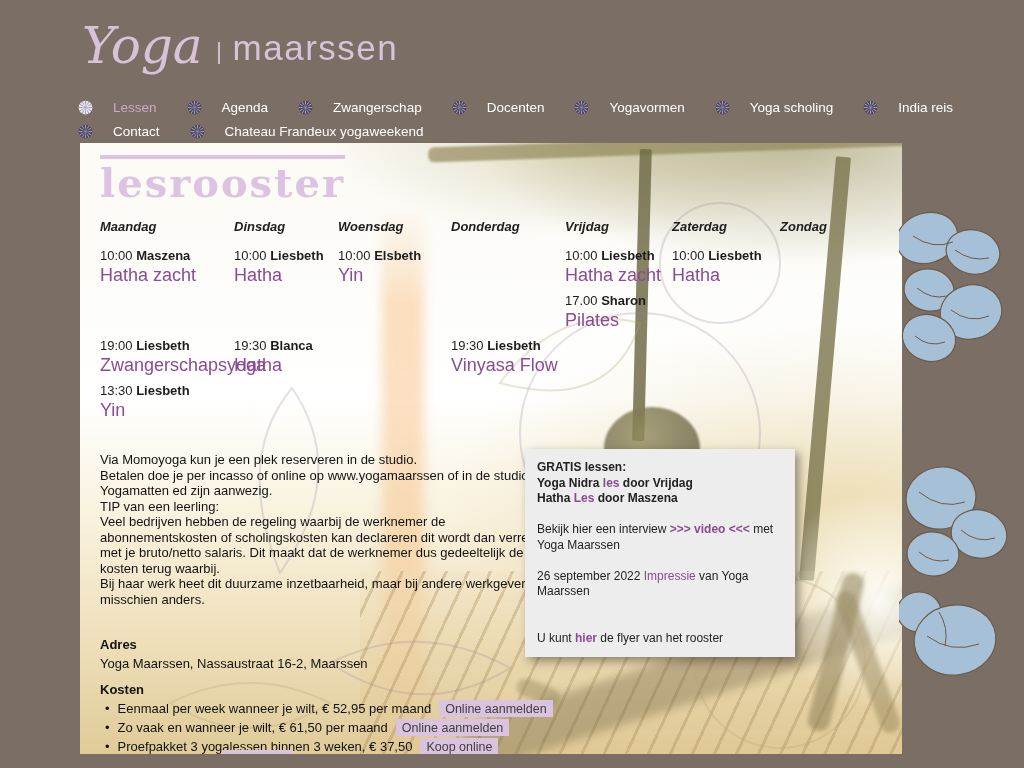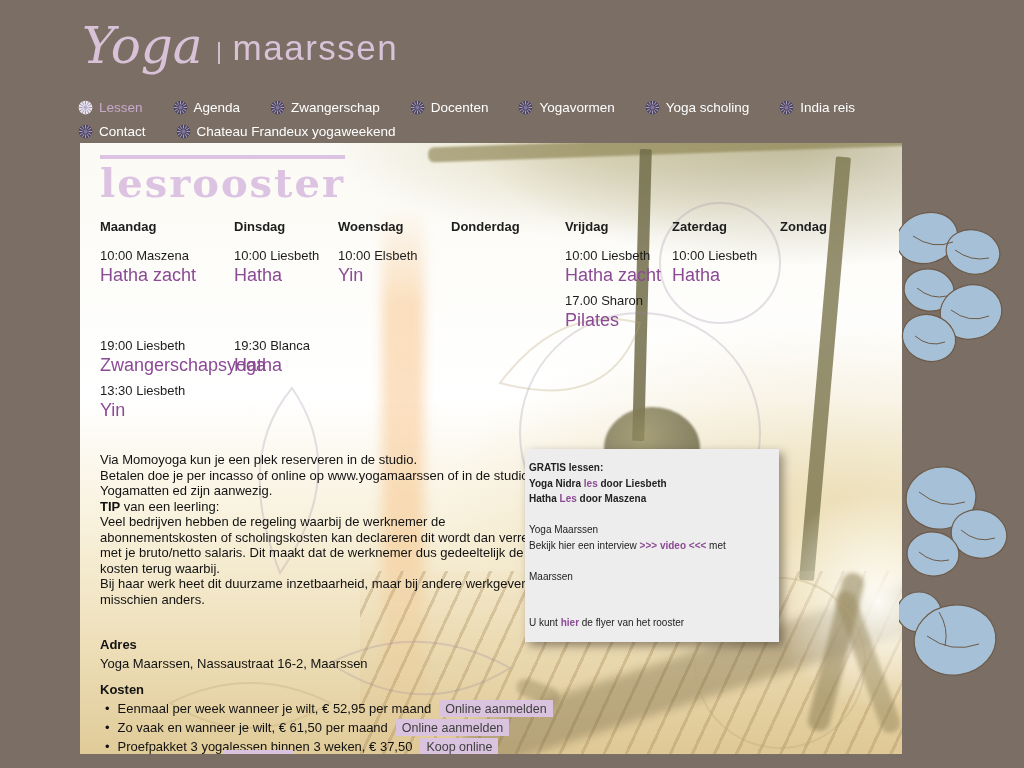--- a/index.html
+++ b/index.html
@@ -8,21 +8,21 @@
 
   
   .logo{position:absolute;left:82px;top:20px;display:flex;align-items:flex-start;z-index:2;}
   .logo-script{font-family:"DejaVu Serif",serif;font-style:italic;font-size:50px;
                color:var(--lavender);line-height:1.05;}
   .logo-sep{width:2px;height:22px;background:rgba(222,203,222,.85);margin:22px 13px 0 15px;}
   .logo-word{font-size:35px;color:var(--lavender);letter-spacing:1.5px;margin-top:8px;font-weight:500;}
 
   .nav{position:absolute;left:78px;top:100px;z-index:2;width:900px;}
   .nav-row{display:flex;gap:30px;margin-bottom:9px;align-items:center;}
-  .nav-item{display:flex;align-items:flex-end;gap:6px;color:#ffffff;font-size:13.5px;
+  .nav-item{display:flex;align-items:flex-end;gap:20px;color:#ffffff;font-size:13.5px;
             cursor:pointer;text-decoration:none;white-space:nowrap;}
   .nav-item .nav-label{color:#ffffff;}
   .nav-item.active .nav-label{color:var(--navactive);}
   .nav-icon{flex:0 0 auto;}
 
   
   .content{position:absolute;left:80px;top:143px;width:822px;height:611px;
            background:#ffffff;overflow:hidden;}
   .bg-base{position:absolute;inset:0;background:
      radial-gradient(ellipse 55% 28% at 88% 0%, rgba(148,139,88,0.55), transparent 72%),
@@ -54,45 +54,45 @@
   .bg-foot{position:absolute;left:436px;top:540px;width:44px;height:18px;background:#8d7f55;
      opacity:.4;transform:rotate(20deg);filter:blur(2px);border-radius:10px;}
   .lineart{position:absolute;inset:0;z-index:1;}
 
   .content-inner{position:relative;z-index:3;padding:18px 0 0 20px;}
   .lesrooster{margin:0;font-family:"DejaVu Serif",serif;font-weight:bold;font-size:40px;
      line-height:44px;color:var(--headpurple);letter-spacing:2px;
      text-decoration:overline;text-decoration-thickness:4px;}
 
   .sched{display:grid;grid-template-columns:134px 104px 113px 114px 107px 108px 1fr;margin-top:14px;}
-  .day-header{font-size:13px;font-weight:bold;color:#1d1d1d;height:29px;}
+  .day-header{font-size:13px;font-weight:bold;color:#1d1d1d;height:29px;font-style:italic;}
   .sched-cell{padding-right:6px;}
   .sched-cell.morning{min-height:86px;}
   .entry{margin-bottom:8px;}
   .eline{font-size:13px;color:#1d1d1d;line-height:16px;}
-  .eline .b{font-weight:normal;}
+  .eline .b{font-weight:bold;}
   .elink{display:inline-block;font-size:18px;color:var(--accent);margin-top:3px;
      text-decoration:none;cursor:pointer;line-height:16px;}
 
   .info{margin-top:24px;font-size:13px;line-height:15.5px;color:#121212;width:462px;}
   .iline{min-height:15.5px;}
-  .iline .b{font-weight:bold;}
+  .iline .b{font-weight:normal;}
 
   .adres{margin-top:28px;font-size:13px;line-height:19px;color:#121212;}
   .sec-h{font-weight:bold;}
   .kosten{margin-top:7px;font-size:13px;line-height:19px;color:#121212;}
   .kitem{display:flex;align-items:center;height:19px;}
   .bullet{margin:0 8px 0 5px;font-size:13px;}
   .btn{background:var(--btnbg);color:#404040;border:none;font-family:inherit;font-size:12.5px;
      padding:1.5px 6px;margin-left:8px;cursor:pointer;white-space:nowrap;}
   .btn-cropped{position:absolute;left:135px;top:607px;width:70px;height:18px;z-index:3;}
 
   .gratis-box{position:absolute;z-index:4;left:445px;top:306px;width:246px;background:var(--boxbg);
-     padding:11px 4px;box-shadow:4px 4px 9px rgba(55,45,35,.5);
-     font-size:10px;line-height:15.5px;color:#222;}
+     padding:11px 12px;box-shadow:4px 4px 9px rgba(55,45,35,.5);
+     font-size:12px;line-height:15.5px;color:#222;}
   .bline{min-height:15.5px;}
   .bline .b{font-weight:bold;}
   .plink{color:var(--accent);cursor:pointer;}
 
   .flowers{position:absolute;z-index:2;}
   .flowers.f1{left:899px;top:206px;}
   .flowers.f2{left:899px;top:452px;}
 </style>
 </head>
 <body>
@@ -359,20 +359,23 @@
         </div>
         <div class="sched-cell morning"></div>
         <div class="sched-cell evening">
           <div class="entry"><div class="eline"><span>19:00 </span><span class="b">Liesbeth</span></div><a class="elink">Zwangerschapsyoga</a></div>
           <div class="entry"><div class="eline"><span>13:30 </span><span class="b">Liesbeth</span></div><a class="elink">Yin</a></div>
         </div>
         <div class="sched-cell evening">
           <div class="entry"><div class="eline"><span>19:30 </span><span class="b">Blanca</span></div><a class="elink">Hatha</a></div>
         </div>
         <div class="sched-cell evening"></div>
+        <div class="sched-cell evening">
+          <div class="entry"><div class="eline"><span>19:30 </span><span class="b">Liesbeth</span></div><a class="elink">Vinyasa Flow</a></div>
+        </div>
         <div class="sched-cell evening"></div>
         <div class="sched-cell evening"></div>
         <div class="sched-cell evening"></div>
       </div>
     <div class="info" id="info">
         <div class="iline"><span>Via Momoyoga kun je een plek reserveren in de studio.</span></div>
         <div class="iline"><span>Betalen doe je per incasso of online op www.yogamaarssen of in de studio.</span></div>
         <div class="iline"><span>Yogamatten ed zijn aanwezig.</span></div>
         <div class="iline"><span class="b">TIP</span><span> van een leerling:</span></div>
         <div class="iline"><span>Veel bedrijven hebben de regeling waarbij de werknemer de</span></div>
@@ -405,26 +408,27 @@
             <button class="btn">Koop online</button>
           </div>
         </div>
     </div>
   </div>
 
   <button class="btn btn-cropped"></button>
 
   <aside class="gratis-box" id="gratis-box">
       <div class="bline"><span class="b">GRATIS lessen:</span></div>
-      <div class="bline"><span class="b">Yoga Nidra </span><span class="b plink">les</span><span class="b"> door Liesbeth</span></div>
+      <div class="bline"><span class="b">Yoga Nidra </span><span class="b plink">les</span><span class="b"> door Vrijdag</span></div>
       <div class="bline"><span class="b">Hatha </span><span class="b plink">Les</span><span class="b"> door Maszena</span></div>
       <div class="bline">&nbsp;</div>
+      <div class="bline"><span>Bekijk hier een interview  </span><span class="b plink">&gt;&gt;&gt; video &lt;&lt;&lt;</span><span> met</span></div>
       <div class="bline"><span>Yoga Maarssen</span></div>
-      <div class="bline"><span>Bekijk hier een interview  </span><span class="b plink">&gt;&gt;&gt; video &lt;&lt;&lt;</span><span> met</span></div>
       <div class="bline">&nbsp;</div>
+      <div class="bline"><span>26 september 2022 </span><span class="plink">Impressie</span><span> van Yoga</span></div>
       <div class="bline"><span>Maarssen</span></div>
       <div class="bline">&nbsp;</div>
       <div class="bline">&nbsp;</div>
       <div class="bline"><span>U kunt </span><span class="b plink">hier</span><span> de flyer van het rooster</span></div>
     </aside>
 </main>
 
 <svg class="flowers f1" width="122" height="168">
   <g fill="#a6c1d7" stroke="#6d5a48" stroke-width="1.2">
     <ellipse cx="28" cy="32" rx="31" ry="25" transform="rotate(-18 28 32)"></ellipse>

